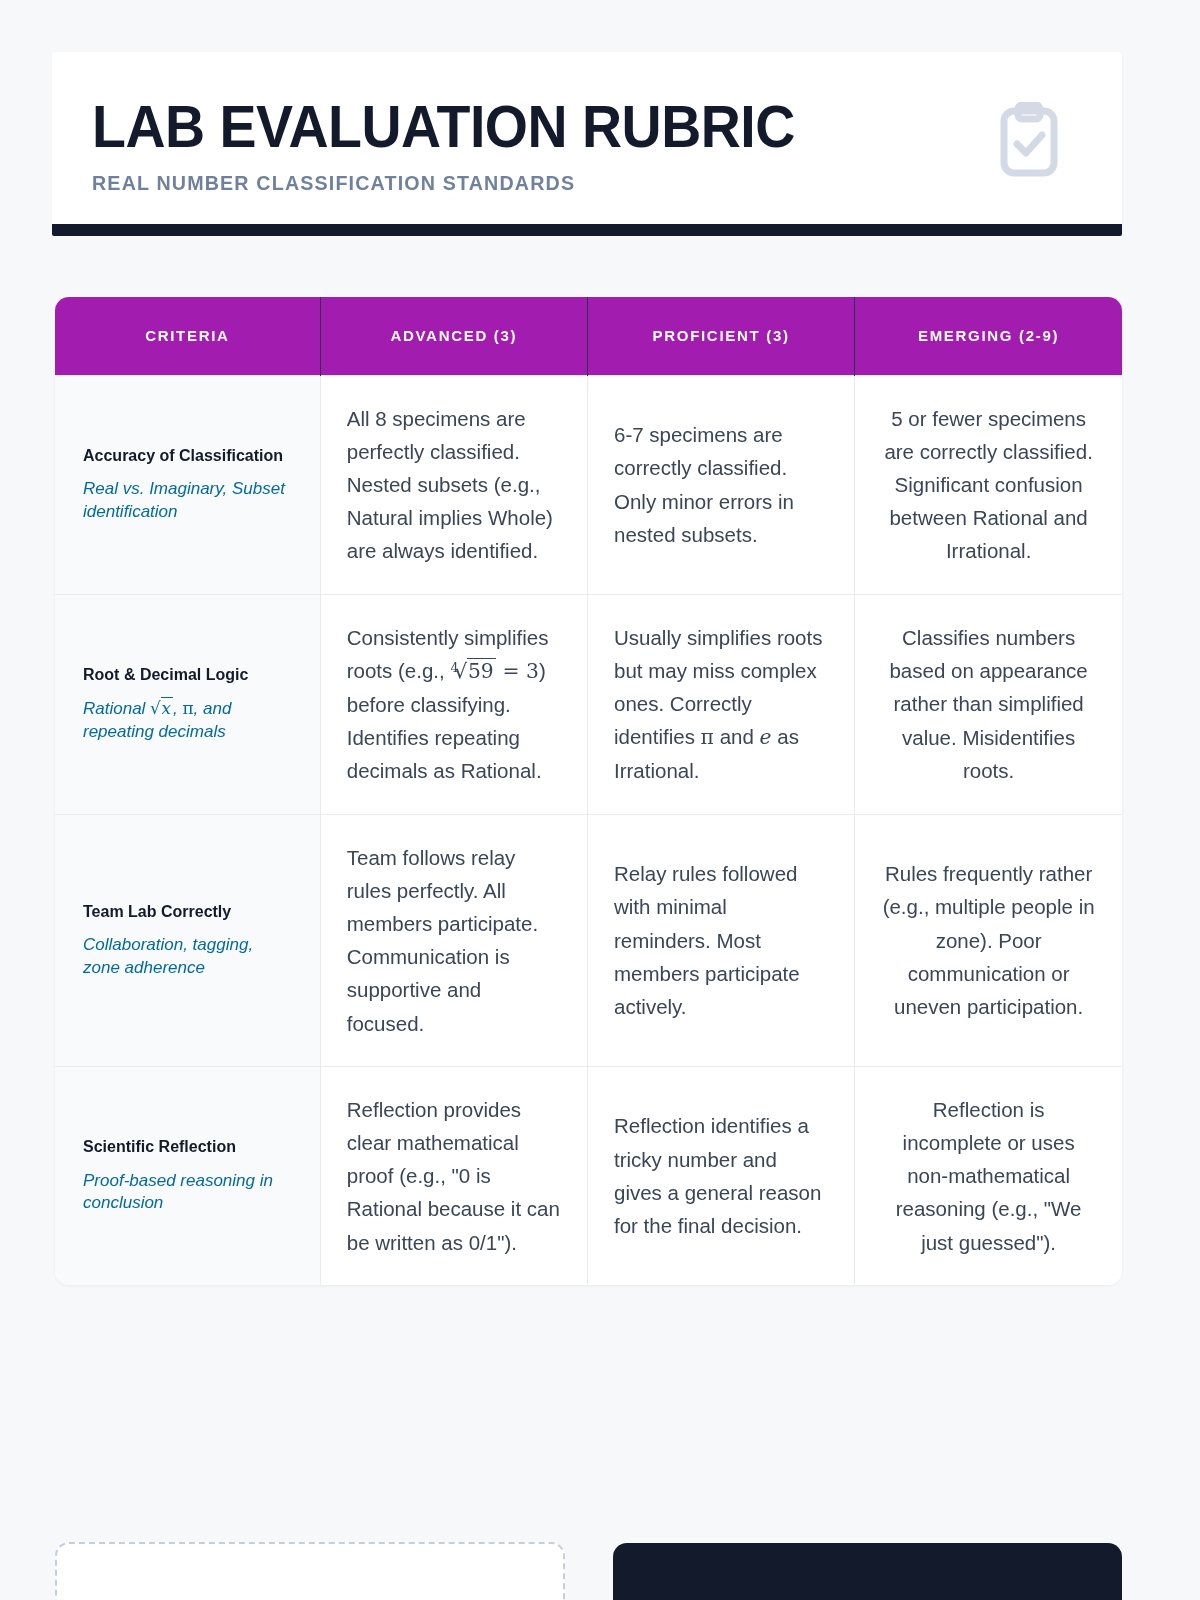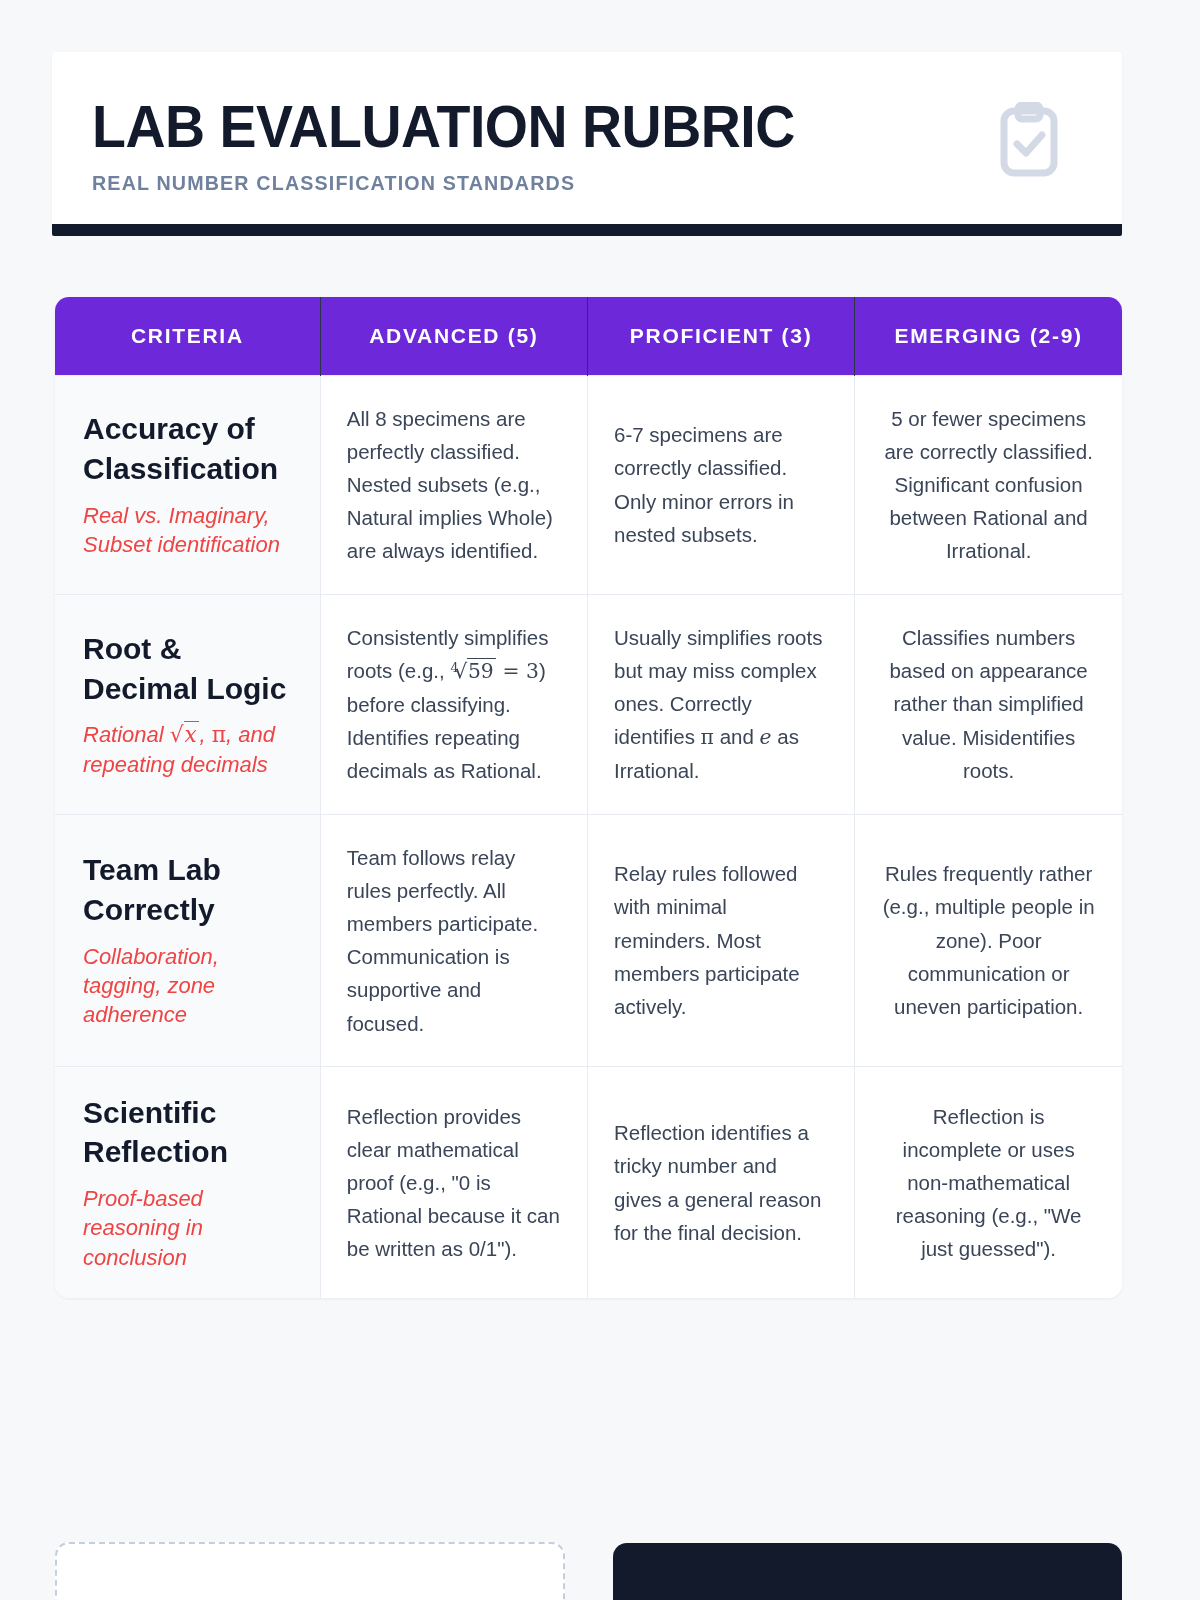--- a/index.html
+++ b/index.html
@@ -87,24 +87,24 @@
     table-layout: fixed;
     border-radius: 14px;
     overflow: hidden;
     background: #ffffff;
     box-shadow: 0 1px 3px rgba(15, 23, 42, 0.06);
   }
   .rubric-table col.c-criteria { width: 265px; }
   .rubric-table col.c-level    { width: 267px; }
 
   .rubric-table thead th {
-    background: #6d28d9;
+    background: #a21caf;
     color: #ffffff;
     font-family: "Liberation Sans Narrow", "Liberation Sans", sans-serif;
-    font-size: 21px;
+    font-size: 15px;
     font-weight: 700;
     letter-spacing: 1.7px;
     text-align: center;
     height: 78px;
     padding: 0 2px;
     border-right: 1px solid #2b3448;
     box-sizing: border-box;
   }
   .rubric-table thead th:last-child { border-right: none; }
 
@@ -118,30 +118,30 @@
   }
   .rubric-table tbody td:last-child { border-right: none; text-align: center; }
 
   .rubric-table tbody td.criteria-cell {
     background: #f8fafc;
     padding-left: 28px;
     padding-right: 22px;
   }
 
   .criteria-title {
-    font-size: 30px;
+    font-size: 16px;
     font-weight: 700;
     color: #131a2b;
     line-height: 1.32;
     margin: 0;
   }
   .criteria-sub {
-    font-size: 22px;
+    font-size: 17px;
     font-style: italic;
-    color: #ef4444;
+    color: #0369a1;
     line-height: 1.34;
     margin: 12px 8px 0 0;
   }
 
   .level-text {
     font-size: 20.5px;
     color: #3a4558;
     line-height: 1.62;
     margin: 0;
   }
@@ -219,21 +219,21 @@
   <table class="rubric-table">
     <colgroup>
       <col class="c-criteria">
       <col class="c-level">
       <col class="c-level">
       <col class="c-level">
     </colgroup>
     <thead>
       <tr>
         <th>CRITERIA</th>
-        <th>ADVANCED (5)</th>
+        <th>ADVANCED (3)</th>
         <th>PROFICIENT (3)</th>
         <th>EMERGING (2-9)</th>
       </tr>
     </thead>
     <tbody>
 
       <tr>
         <td class="criteria-cell">
           <div class="criteria-title">Accuracy of Classification</div>
           <div class="criteria-sub">Real vs. Imaginary, Subset identification</div>

